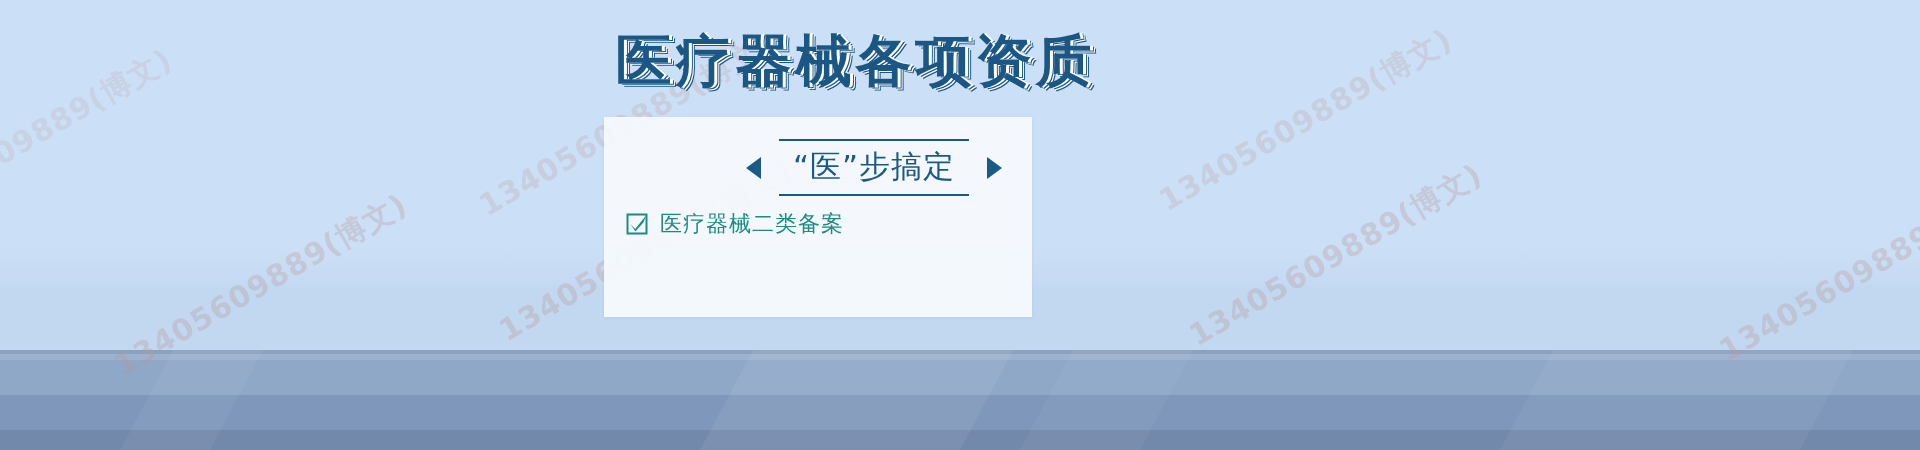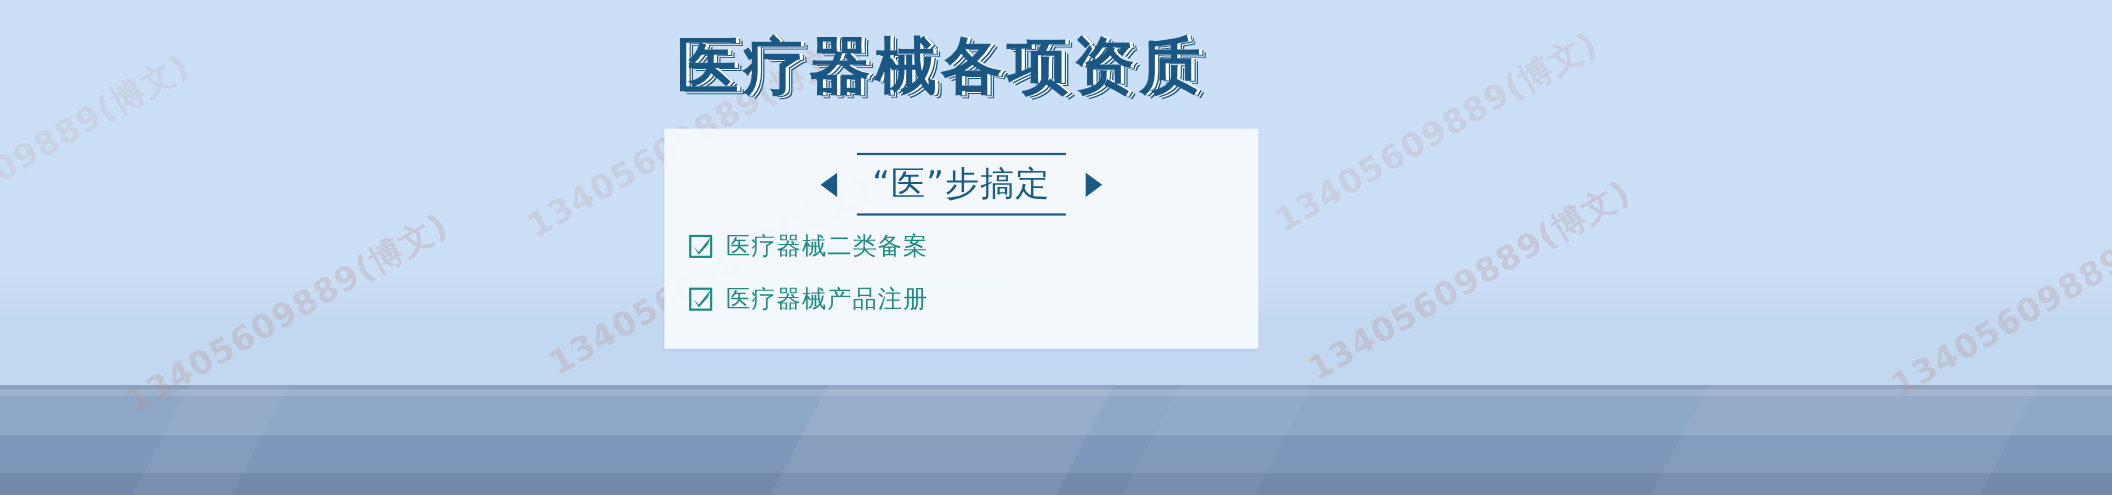--- a/index.html
+++ b/index.html
@@ -64,21 +64,21 @@
     text-shadow:
        3px 0 0 #ffffff,
        4px 1px 0 #1b5784,
        5px 2px 0 #ffffff,
        6px 3px 0 #1b5784;
     line-height:1.05;
   }
 
   
   #card{
-    position:absolute;left:604px;top:117px;width:540px;height:200px;
+    position:absolute;left:604px;top:117px;width:428px;height:200px;
     background:rgba(246,250,253,0.93);
     box-shadow:0 1px 3px rgba(70,100,140,0.10);
   }
 
   .sub-wrap{
     position:absolute;left:0;top:22px;width:540px;
     display:flex;align-items:center;justify-content:center;gap:18px;
   }
   .tri{
     width:0;height:0;
@@ -158,27 +158,16 @@
             <svg width="22" height="22" viewBox="0 0 22 22">
               <rect x="1.5" y="1.5" width="19" height="19" fill="none" stroke="#1d8b82" stroke-width="2"></rect>
               <path d="M4.5 11.2 L9.2 16 L20 2.5 L17.6 9.2 L9.4 18.6 Z" fill="#1d8b82"></path>
             </svg>
           </span>
           <span class="item-label">医疗器械二类备案</span>
         </div>
 
       </div>
 
-      <div class="row">
-        <div class="item">
-          <span class="chk">
-            <svg width="22" height="22" viewBox="0 0 22 22">
-              <rect x="1.5" y="1.5" width="19" height="19" fill="none" stroke="#1d8b82" stroke-width="2"></rect>
-              <path d="M4.5 11.2 L9.2 16 L20 2.5 L17.6 9.2 L9.4 18.6 Z" fill="#1d8b82"></path>
-            </svg>
-          </span>
-          <span class="item-label">医疗器械产品注册</span>
-        </div>
-      </div>
 
     </div>
   </div>
 </div>
 
 </body></html>

